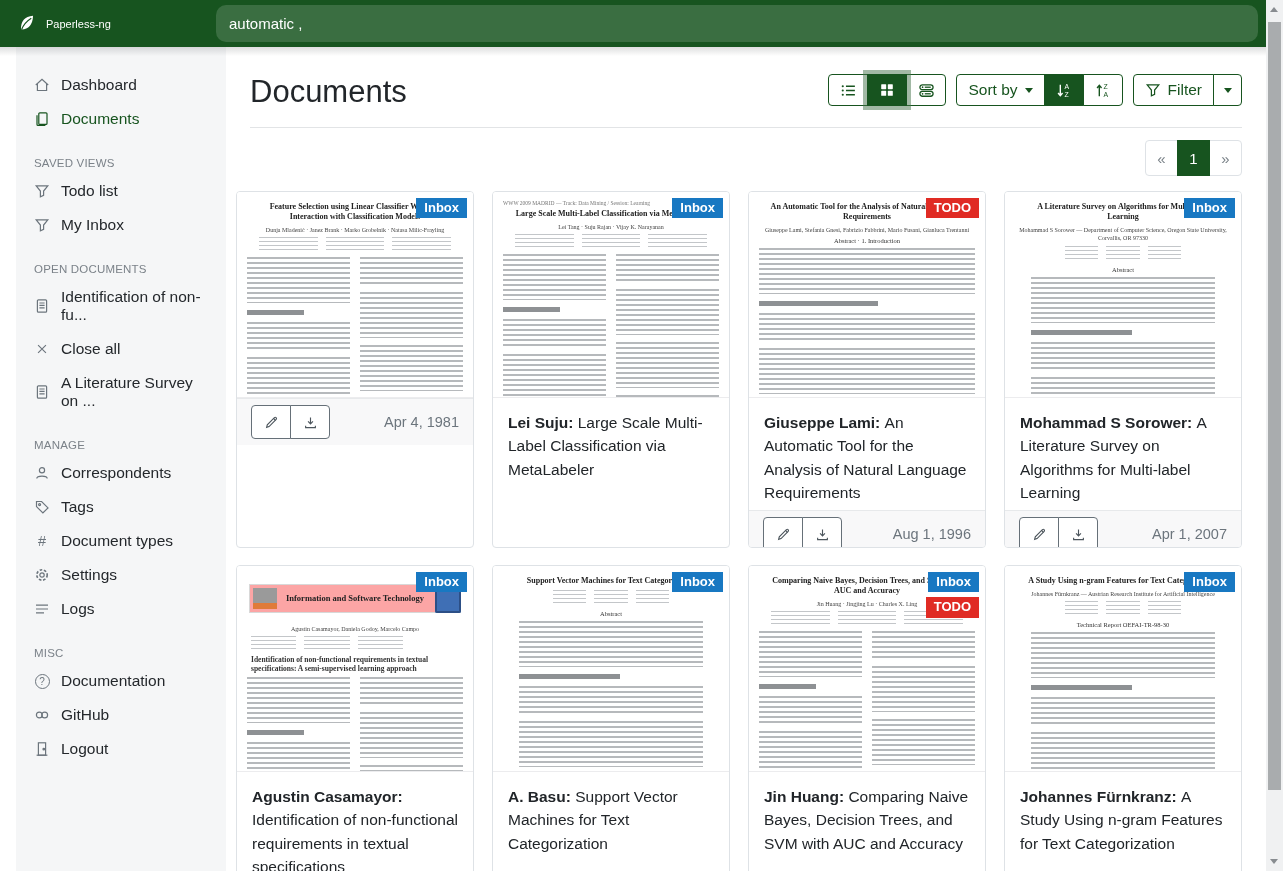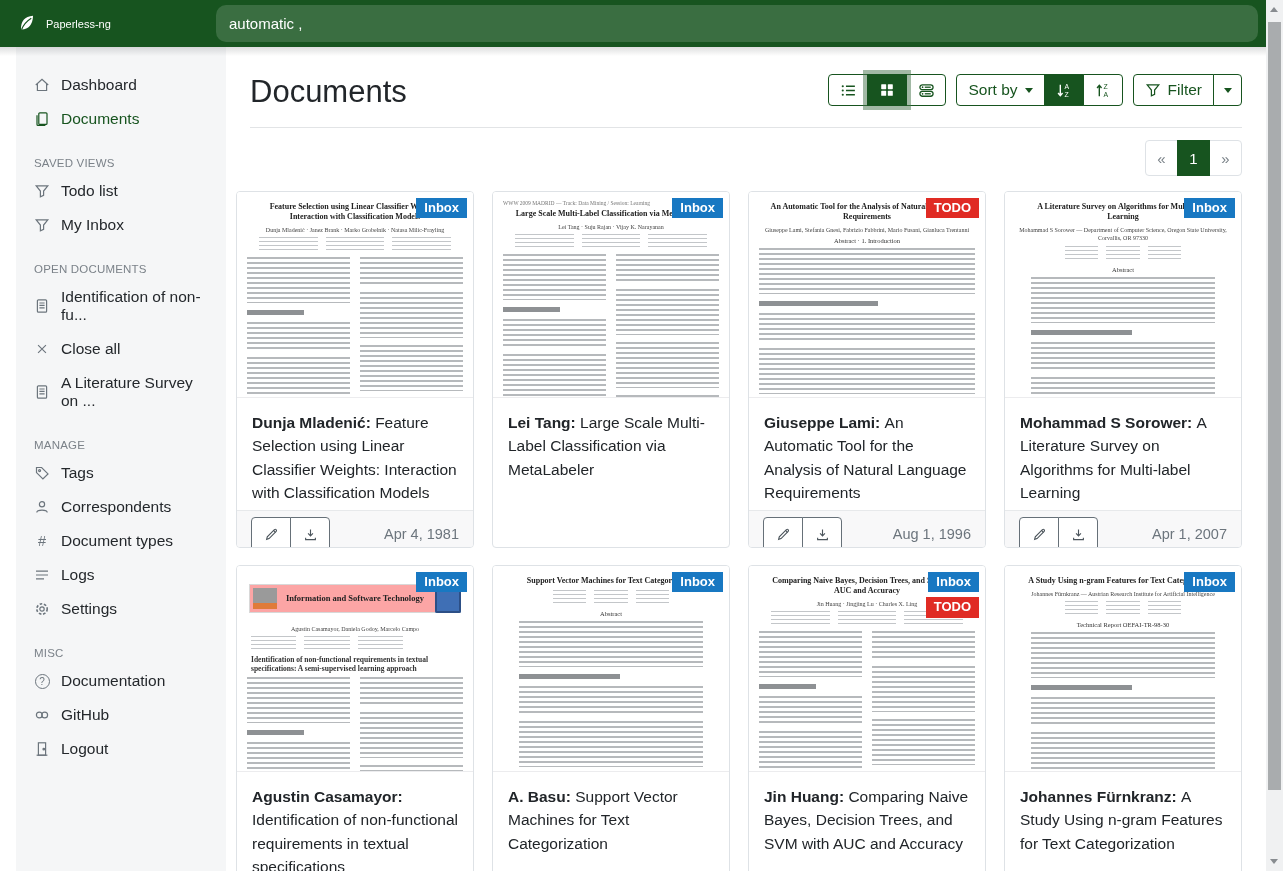--- a/index.html
+++ b/index.html
@@ -202,55 +202,55 @@
           <path d="M5.4 5h5.2M5.4 7.4h5.2M5.4 9.8h5.2"></path>
         </svg>
     </span>
     <span>A Literature Survey on ...</span>
   </div>
 
   <div class="side-title">MANAGE</div>
   <div class="side-item">
     <span class="ic">
       <svg width="16" height="16" viewBox="0 0 16 16" fill="none" stroke="currentColor" stroke-width="1.2">
+          <circle cx="8" cy="5.2" r="2.6"></circle>
+          <path d="M2.8 13.6c0-3.4 10.4-3.4 10.4 0"></path>
+        </svg>
+    </span>
+    <span>Correspondents</span>
+  </div>
+  <div class="side-item">
+    <span class="ic">
+      <svg width="16" height="16" viewBox="0 0 16 16" fill="none" stroke="currentColor" stroke-width="1.2">
           <path d="M2.5 2.5h5.1L14 8.9 8.9 14 2.5 7.6z"></path>
           <circle cx="5.6" cy="5.6" r="1"></circle>
         </svg>
     </span>
     <span>Tags</span>
   </div>
   <div class="side-item">
-    <span class="ic">
-      <svg width="16" height="16" viewBox="0 0 16 16" fill="none" stroke="currentColor" stroke-width="1.2">
-          <circle cx="8" cy="5.2" r="2.6"></circle>
-          <path d="M2.8 13.6c0-3.4 10.4-3.4 10.4 0"></path>
-        </svg>
-    </span>
-    <span>Correspondents</span>
-  </div>
-  <div class="side-item">
     <span class="ic hash-ic">#</span>
     <span>Document types</span>
-  </div>
-  <div class="side-item">
-    <span class="ic">
-      <svg width="16" height="16" viewBox="0 0 16 16" fill="none" stroke="currentColor" stroke-width="1.2">
-          <path d="M2 4.2h12M2 8h12M2 11.8h8"></path>
-        </svg>
-    </span>
-    <span>Logs</span>
   </div>
   <div class="side-item">
     <span class="ic">
       <svg width="16" height="16" viewBox="0 0 16 16" fill="none" stroke="currentColor">
           <circle cx="8" cy="8" r="2.2" stroke-width="1.2"></circle>
           <circle cx="8" cy="8" r="5.2" stroke-width="1.6" stroke-dasharray="2.6 1.7"></circle>
         </svg>
     </span>
     <span>Settings</span>
+  </div>
+  <div class="side-item">
+    <span class="ic">
+      <svg width="16" height="16" viewBox="0 0 16 16" fill="none" stroke="currentColor" stroke-width="1.2">
+          <path d="M2 4.2h12M2 8h12M2 11.8h8"></path>
+        </svg>
+    </span>
+    <span>Logs</span>
   </div>
 
   <div class="side-title">MISC</div>
   <div class="side-item">
     <span class="ic">
         <span class="qcircle">?</span>
       </span>
     <span>Documentation</span>
   </div>
   <div class="side-item">
@@ -384,23 +384,20 @@
         <div>
               <div class="fk short"></div>
               <div class="fk"></div>
               <div class="fk"></div>
             </div>
       </div>
     </div>
     <div class="badges">
           <span class="tag-badge" style="background: rgb(24, 120, 194);">Inbox</span>
         </div>
-    <div class="card-title-block">
-      <b>Dunja Mladenić: </b><span>Feature Selection using Linear Classifier Weights: Interaction with Classification Models</span>
-    </div>
     <div class="card-footer">
       <div class="mini-group">
         <button class="mini-btn">
           <span>
             <svg width="15" height="15" viewBox="0 0 16 16" fill="none" stroke="currentColor" stroke-width="1.2">
                   <path d="M2.8 13.2l.7-2.8 7.6-7.6a1.35 1.35 0 0 1 1.9 1.9l-7.6 7.6-2.6.9z"></path>
                   <path d="M10.2 3.7l2 2"></path>
                 </svg>
           </span>
         </button>
@@ -440,21 +437,21 @@
               <div class="fk"></div>
               <div class="fk"></div>
               <div class="fk short"></div>
             </div>
       </div>
     </div>
     <div class="badges">
           <span class="tag-badge" style="background: rgb(24, 120, 194);">Inbox</span>
         </div>
     <div class="card-title-block">
-      <b>Lei Tang: </b><span>Large Scale Multi-Label Classification via MetaLabeler</span>
+      <b>Lei Suju: </b><span>Large Scale Multi-Label Classification via MetaLabeler</span>
     </div>
   </div>
 
   <div class="card">
     <div class="thumb thumb-onecol">
 
       <div class="thumb-heading">An Automatic Tool for the Analysis of Natural Language Requirements</div>
       <div class="thumb-authors">Giuseppe Lami, Stefania Gnesi, Fabrizio Fabbrini, Mario Fusani, Gianluca Trentanni</div>
 
       <div class="thumb-sub">Abstract · 1. Introduction</div>

